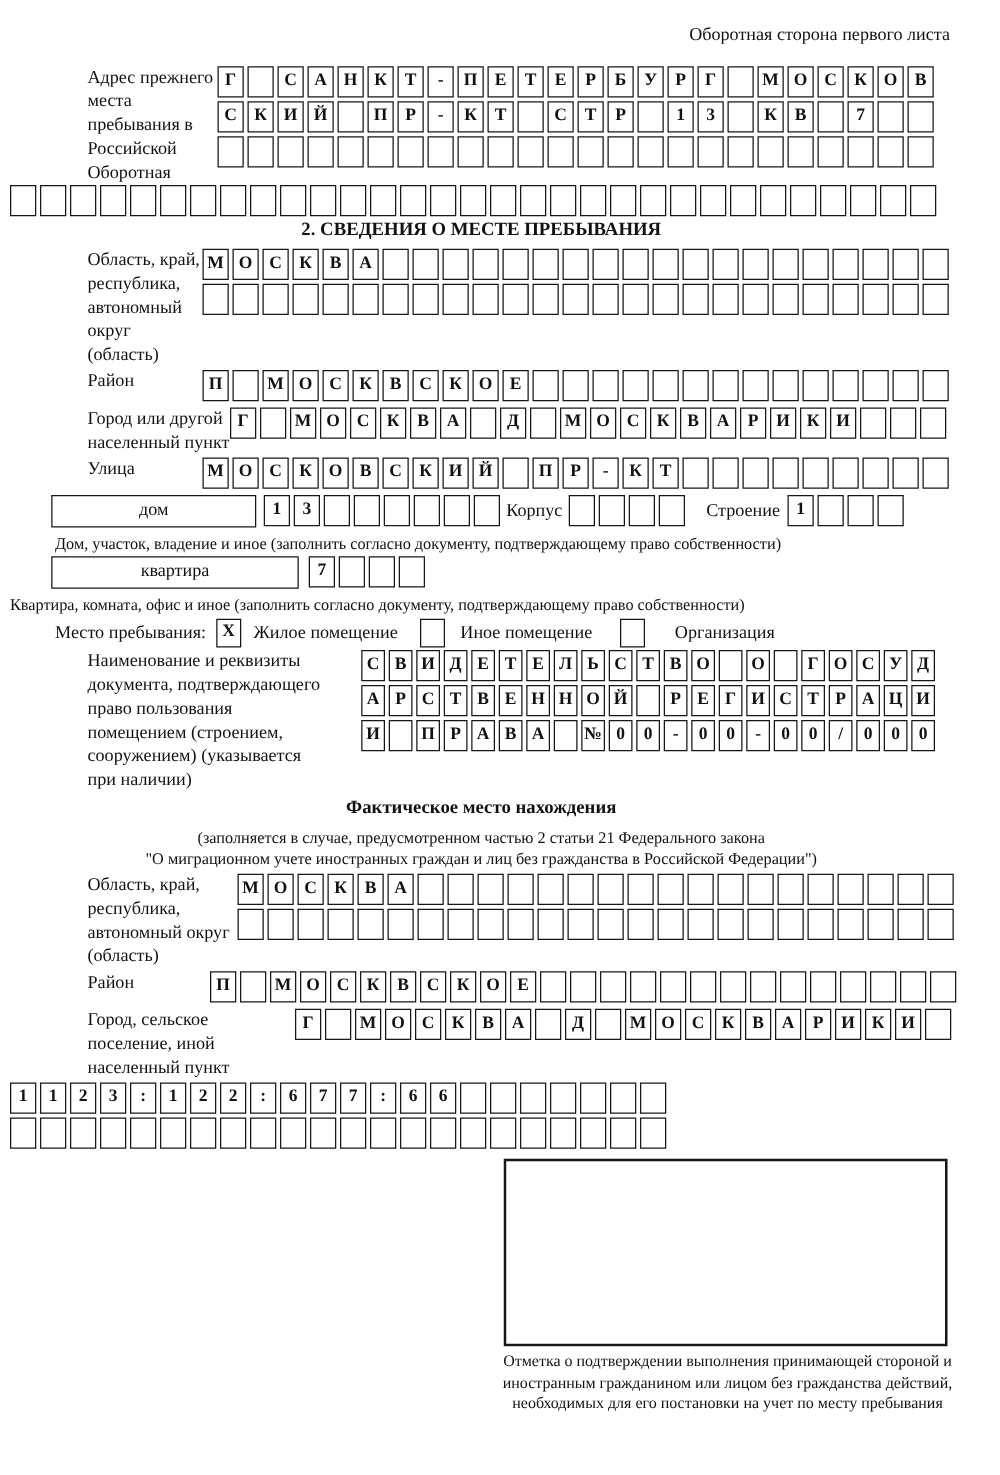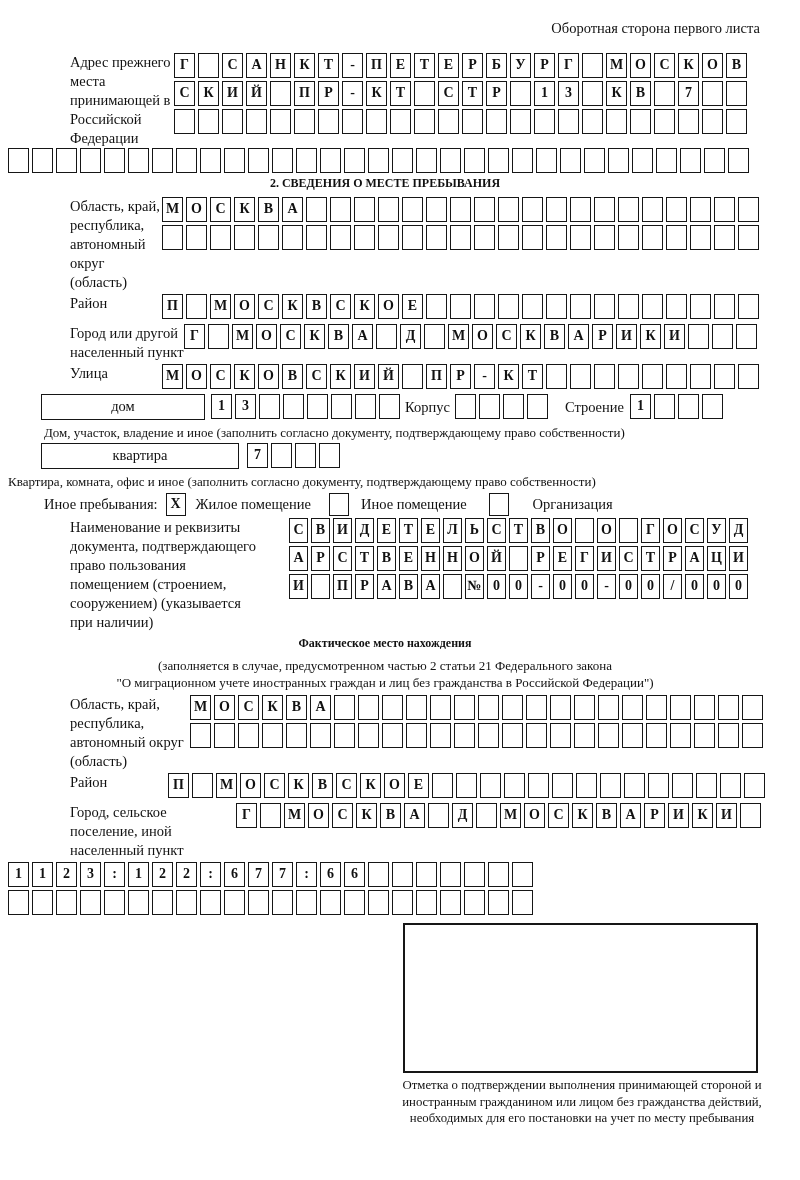--- a/index.html
+++ b/index.html
@@ -29,21 +29,21 @@
   .cell{
     display:inline-block; box-sizing:border-box;
     width:21px; height:25px; margin-right:3px;
     border:1.5px solid #161616;
     text-align:center; vertical-align:top;
     font-weight:bold; font-size:14px; line-height:21px;
   }
   .tight .cell{ width:19px; }
   .note{ font-size:13px; line-height:17px; }
   .center{ text-align:center; }
-  .title{ font-weight:bold; font-size:12px; text-align:center; margin:2px 0 6px 0; }
+  .title{ font-weight:bold; font-size:15px; text-align:center; margin:2px 0 6px 0; }
   .wbox{
     box-sizing:border-box; border:1.5px solid #161616; height:26px;
     text-align:center; font-size:14.5px; line-height:22px; flex:none;
   }
   .inline-lab{ font-size:14.5px; line-height:26px; flex:none; }
   .chk{
     display:inline-block; box-sizing:border-box; flex:none;
     width:20px; height:23px; border:1.5px solid #161616;
     text-align:center; font-weight:bold; font-size:14px; line-height:19px;
   }
@@ -56,21 +56,21 @@
   .stamp-note{ margin:4px 0 0 378px; width:392px; font-size:12.8px; line-height:16.5px; text-align:center; }
 </style>
 </head>
 <body>
 
 <div class="page">
 
   <div class="hdr">Оборотная сторона первого листа</div>
 
   <div class="block">
-    <div class="lbl ml lab-prev">Адрес прежнего места принимающей в Российской Федерации</div>
+    <div class="lbl ml lab-prev">Адрес прежнего места пребывания в Российской Оборотная</div>
     <div class="rows">
       <div class="grid-row"><span class="cell">Г</span><span class="cell"></span><span class="cell">С</span><span class="cell">А</span><span class="cell">Н</span><span class="cell">К</span><span class="cell">Т</span><span class="cell">-</span><span class="cell">П</span><span class="cell">Е</span><span class="cell">Т</span><span class="cell">Е</span><span class="cell">Р</span><span class="cell">Б</span><span class="cell">У</span><span class="cell">Р</span><span class="cell">Г</span><span class="cell"></span><span class="cell">М</span><span class="cell">О</span><span class="cell">С</span><span class="cell">К</span><span class="cell">О</span><span class="cell">В</span></div>
       <div class="grid-row"><span class="cell">С</span><span class="cell">К</span><span class="cell">И</span><span class="cell">Й</span><span class="cell"></span><span class="cell">П</span><span class="cell">Р</span><span class="cell">-</span><span class="cell">К</span><span class="cell">Т</span><span class="cell"></span><span class="cell">С</span><span class="cell">Т</span><span class="cell">Р</span><span class="cell"></span><span class="cell">1</span><span class="cell">3</span><span class="cell"></span><span class="cell">К</span><span class="cell">В</span><span class="cell"></span><span class="cell">7</span><span class="cell"></span><span class="cell"></span></div>
       <div class="grid-row"><span class="cell"></span><span class="cell"></span><span class="cell"></span><span class="cell"></span><span class="cell"></span><span class="cell"></span><span class="cell"></span><span class="cell"></span><span class="cell"></span><span class="cell"></span><span class="cell"></span><span class="cell"></span><span class="cell"></span><span class="cell"></span><span class="cell"></span><span class="cell"></span><span class="cell"></span><span class="cell"></span><span class="cell"></span><span class="cell"></span><span class="cell"></span><span class="cell"></span><span class="cell"></span><span class="cell"></span></div>
     </div>
   </div>
   <div class="grid-row"><span class="cell"></span><span class="cell"></span><span class="cell"></span><span class="cell"></span><span class="cell"></span><span class="cell"></span><span class="cell"></span><span class="cell"></span><span class="cell"></span><span class="cell"></span><span class="cell"></span><span class="cell"></span><span class="cell"></span><span class="cell"></span><span class="cell"></span><span class="cell"></span><span class="cell"></span><span class="cell"></span><span class="cell"></span><span class="cell"></span><span class="cell"></span><span class="cell"></span><span class="cell"></span><span class="cell"></span><span class="cell"></span><span class="cell"></span><span class="cell"></span><span class="cell"></span><span class="cell"></span><span class="cell"></span><span class="cell"></span></div>
 
   <div class="title">2. СВЕДЕНИЯ О МЕСТЕ ПРЕБЫВАНИЯ</div>
 
@@ -107,21 +107,21 @@
   </div>
   <div class="note mb2" style="margin-left:36px;">Дом, участок, владение и иное (заполнить согласно документу, подтверждающему право собственности)</div>
 
   <div class="block mb2" style="margin-left:33px;">
     <div class="wbox" style="width:198px;margin-right:8px;">квартира</div>
     <div class="grid-row"><span class="cell">7</span><span class="cell"></span><span class="cell"></span><span class="cell"></span></div>
   </div>
   <div class="note mb3" style="">Квартира, комната, офис и иное (заполнить согласно документу, подтверждающему право собственности)</div>
 
   <div class="stayrow mb2">
-    <span>Иное пребывания:</span>
+    <span>Место пребывания:</span>
     <span class="chk" style="margin-left:8px;">X</span>
     <span style="margin-left:10px;">Жилое помещение</span>
     <span class="chk" style="margin-left:18px;"></span>
     <span style="margin-left:12px;">Иное помещение</span>
     <span class="chk" style="margin-left:22px;"></span>
     <span style="margin-left:24px;">Организация</span>
   </div>
 
   <div class="block mb2">
     <div class="lbl ml lab-doc">Наименование и реквизиты документа, подтверждающего право пользования помещением (строением, сооружением) (указывается при наличии)</div>

